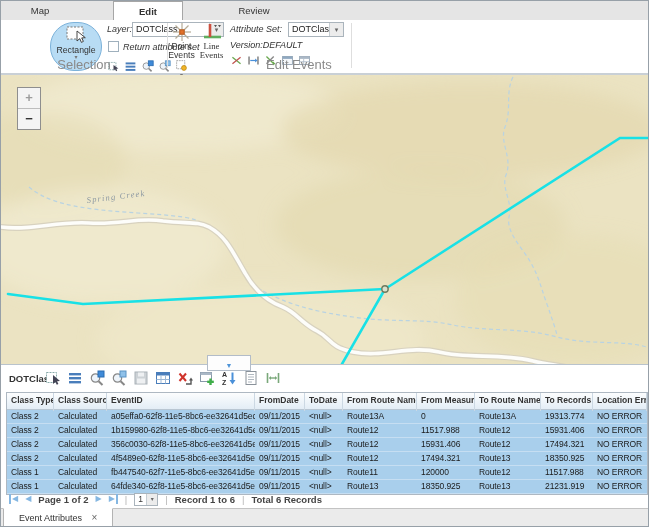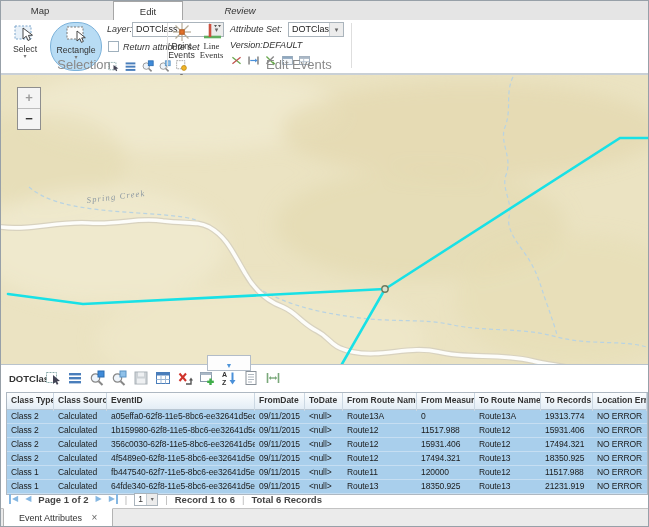--- a/index.html
+++ b/index.html
@@ -2,22 +2,22 @@
 <html><head>
 <meta charset="utf-8">
 <style>
   html,body{margin:0;padding:0;background:#d7d7d7;}
   .window{position:relative;width:649px;height:527px;box-sizing:border-box;border:1px solid #97a0a8;
     background:#fff;font-family:"Liberation Sans",sans-serif;overflow:hidden;-webkit-font-smoothing:antialiased;}
   
   .tabbar{position:absolute;top:0;left:0;right:0;height:19px;background:#e5e5e5;border-bottom:1px solid #cccccc;}
   .tab{position:absolute;top:2px;height:16px;line-height:16px;text-align:center;font-size:9.5px;color:#333;cursor:default;}
   .tab-map{left:6px;width:66px;}
-  .tab-edit{left:112px;width:70px;top:0;height:20px;line-height:19px;background:#fff;border:1px solid #a6a6a6;border-bottom:none;box-sizing:border-box;}
-  .tab-review{left:200px;width:78px;font-style:italic;}
+  .tab-edit{left:112px;width:70px;top:0;height:20px;line-height:19px;background:#fff;border:1px solid #a6a6a6;border-bottom:none;box-sizing:border-box;font-weight:bold;}
+  .tab-review{left:214px;width:78px;}
   
   .ribbon{position:absolute;top:19px;left:0;right:0;height:53px;background:#fff;border-bottom:2px solid #c9d0d6;}
   .vsep{position:absolute;top:3px;height:45px;width:1px;background:#dedede;}
   .grouplabel{position:absolute;bottom:1px;font-size:13px;color:#8a8a8a;text-align:center;}
   .bigbtn{position:absolute;top:2px;height:49px;text-align:center;font-size:8.7px;color:#333;border-radius:2px;box-sizing:border-box;}
   .bigbtn .chev{display:block;font-size:6px;color:#777;line-height:4px;}
   .bigbtn.hl{background:#b8dcf4;border:1px solid #7cb2da;}
   .ic{display:inline-block;vertical-align:middle;}
   .fieldlabel{position:absolute;font-size:9px;color:#333;font-style:italic;}
   .dd{position:absolute;height:15px;background:#fff;border:1px solid #aab4bc;box-sizing:border-box;font-size:9px;color:#222;}
@@ -70,28 +70,20 @@
 <div class="window">
 
   <div class="tabbar">
     <div class="tab tab-map">Map</div>
     <div class="tab tab-edit">Edit</div>
     <div class="tab tab-review">Review</div>
   </div>
 
   <div class="ribbon">
 
-    <div class="bigbtn" style="left:3px;width:42px;">
-      <svg class="ic" width="24" height="22" viewBox="0 0 24 22">
-        <rect x="2" y="4" width="16" height="13" fill="#e8f1f9" stroke="#7ca6cc" stroke-dasharray="2,1.5"></rect>
-        <polygon points="10,6 10,17 13.2,14.2 15,18.5 17.3,17.4 15.4,13.4 19.5,13.2" fill="#fff" stroke="#333" stroke-width="0.9"></polygon>
-      </svg>
-      <span style="display:block;">Select</span>
-      <span class="chev">▾</span>
-    </div>
     <div class="bigbtn hl" style="left:49px;width:52px;border-radius:24px;">
       <svg class="ic" width="24" height="22" viewBox="0 0 24 22">
         <rect x="3" y="4" width="16" height="12" fill="#fdfdfd" stroke="#7a7a7a" stroke-dasharray="2,1.5"></rect>
         <polygon points="13,8 13,18 15.8,15.6 17.4,19.4 19.4,18.4 17.7,14.9 21.3,14.7" fill="#fff" stroke="#333" stroke-width="0.9"></polygon>
       </svg>
       <span style="display:block;">Rectangle</span>
       <span class="chev">▾</span>
     </div>
     <span class="fieldlabel" style="left:106px;top:4px;">Layer:</span>
     <div class="dd" style="left:131px;top:2px;width:92px;">

